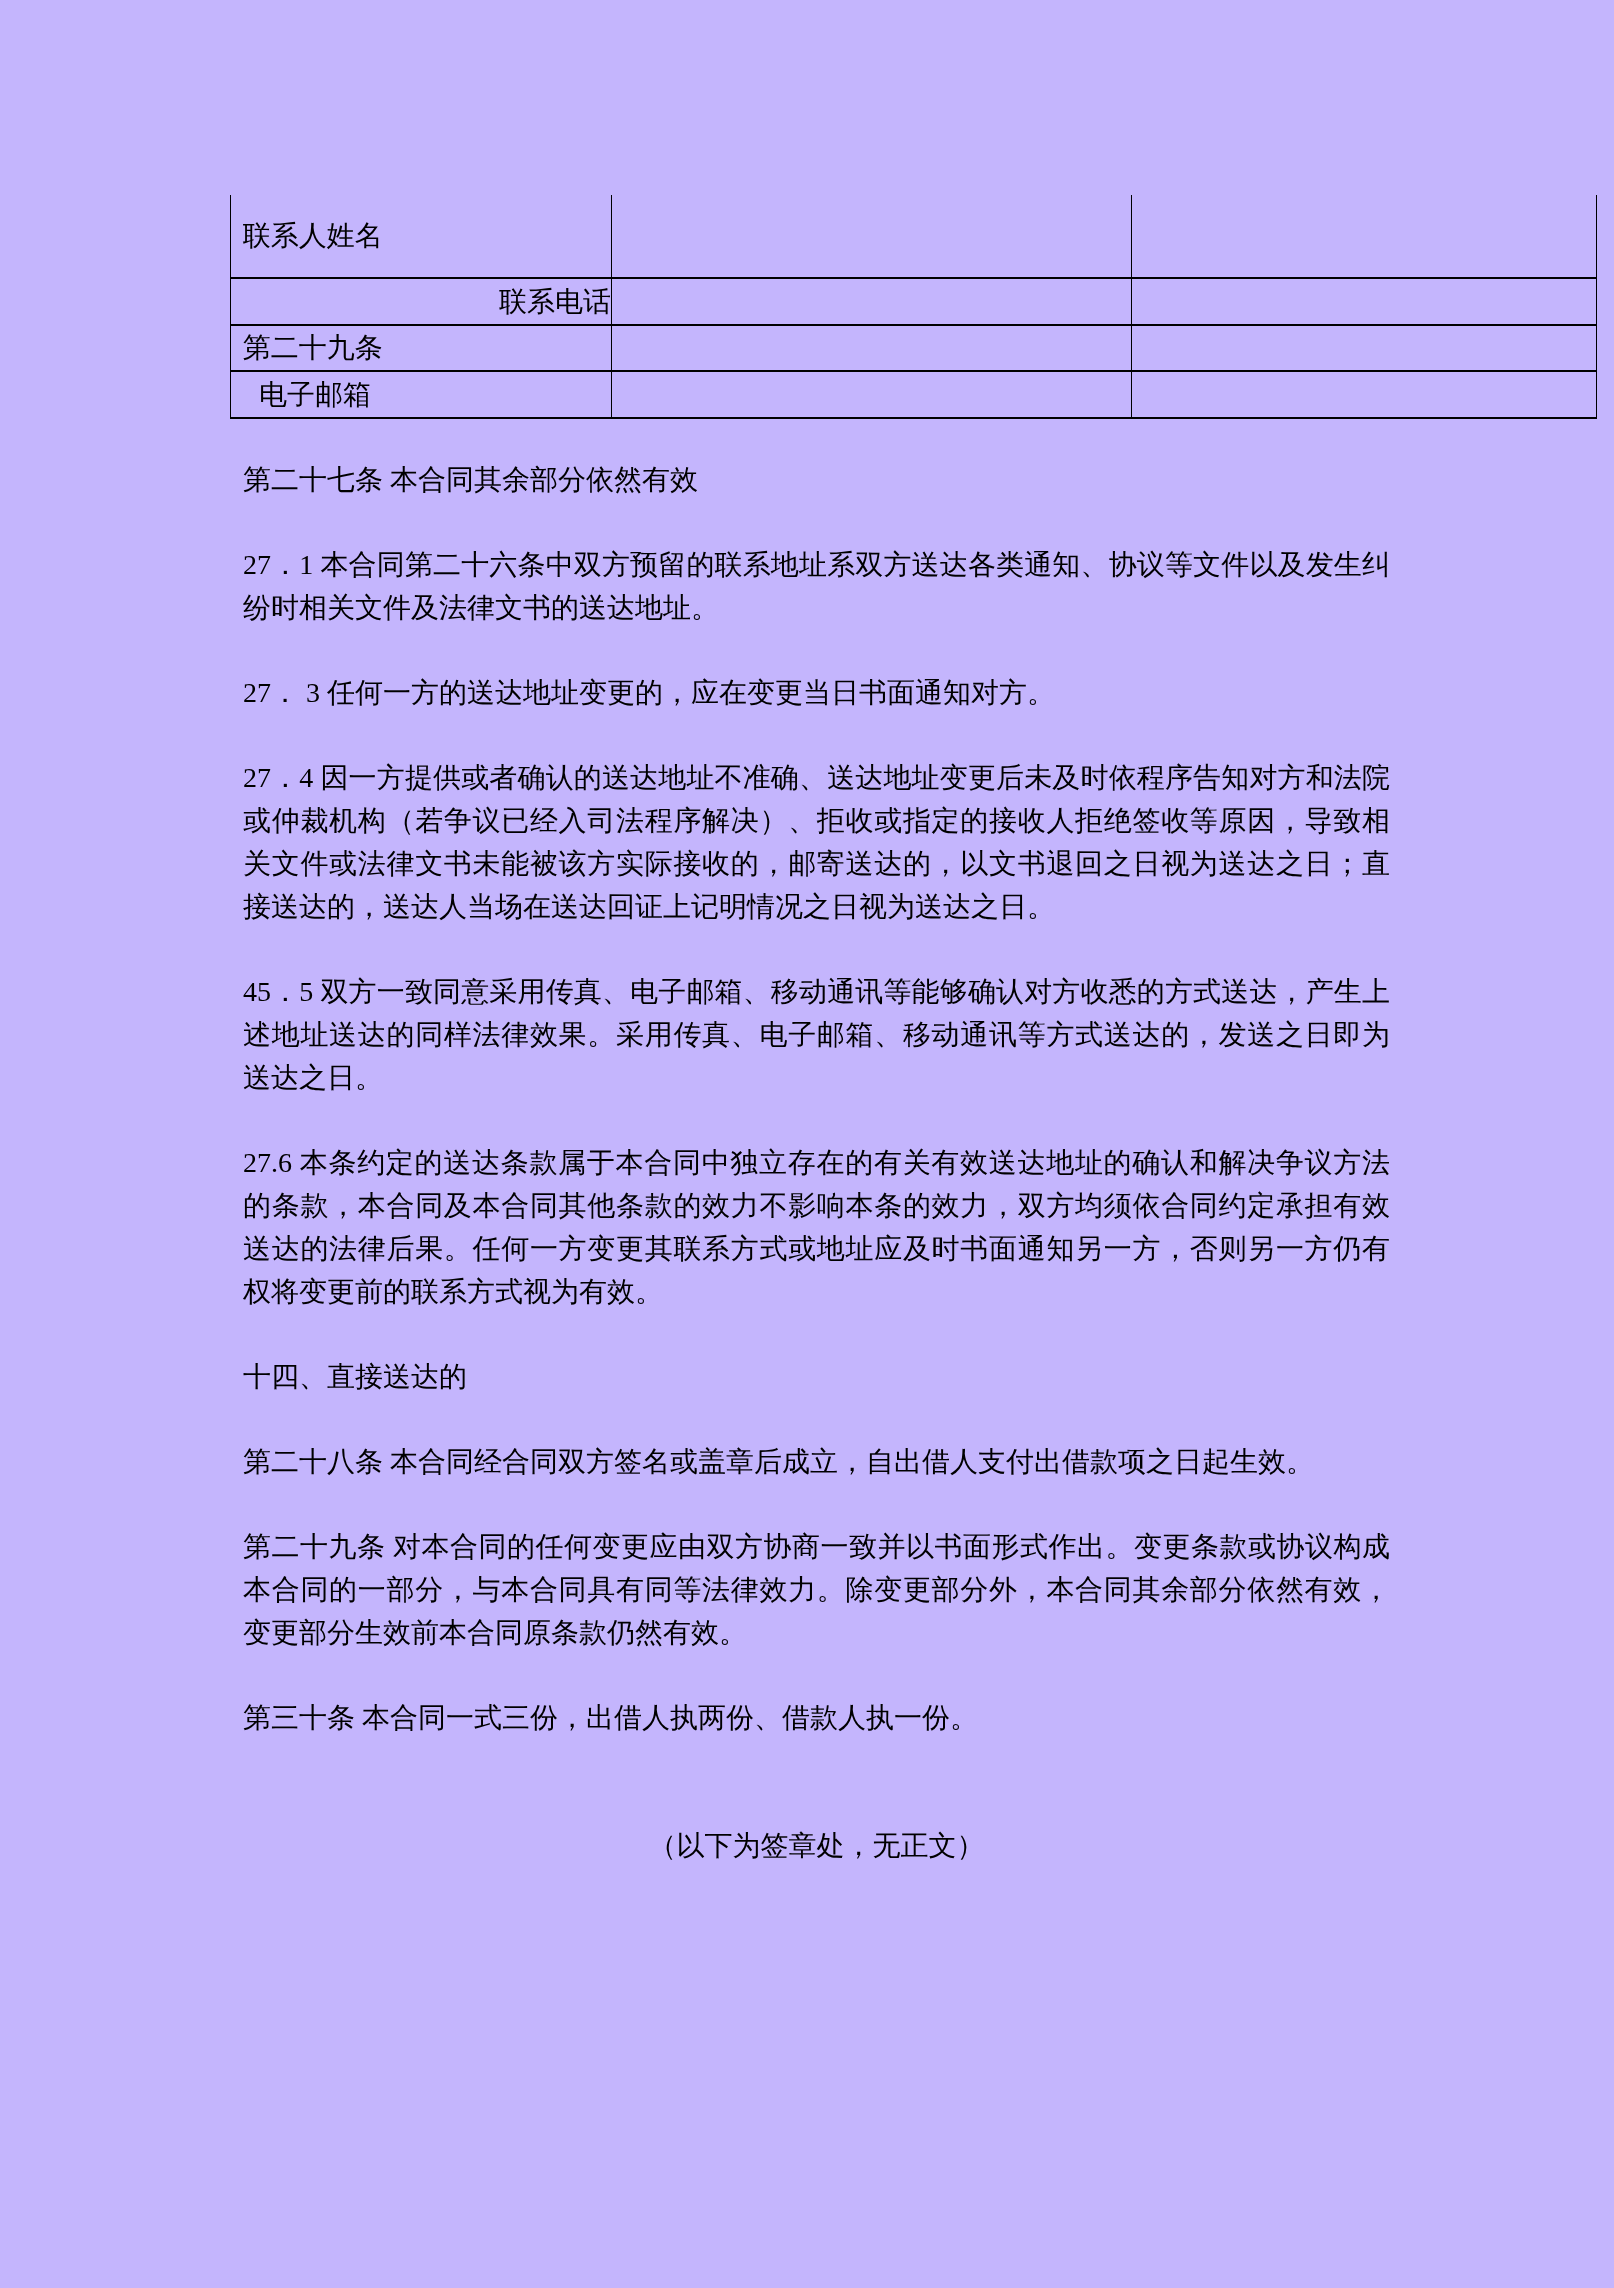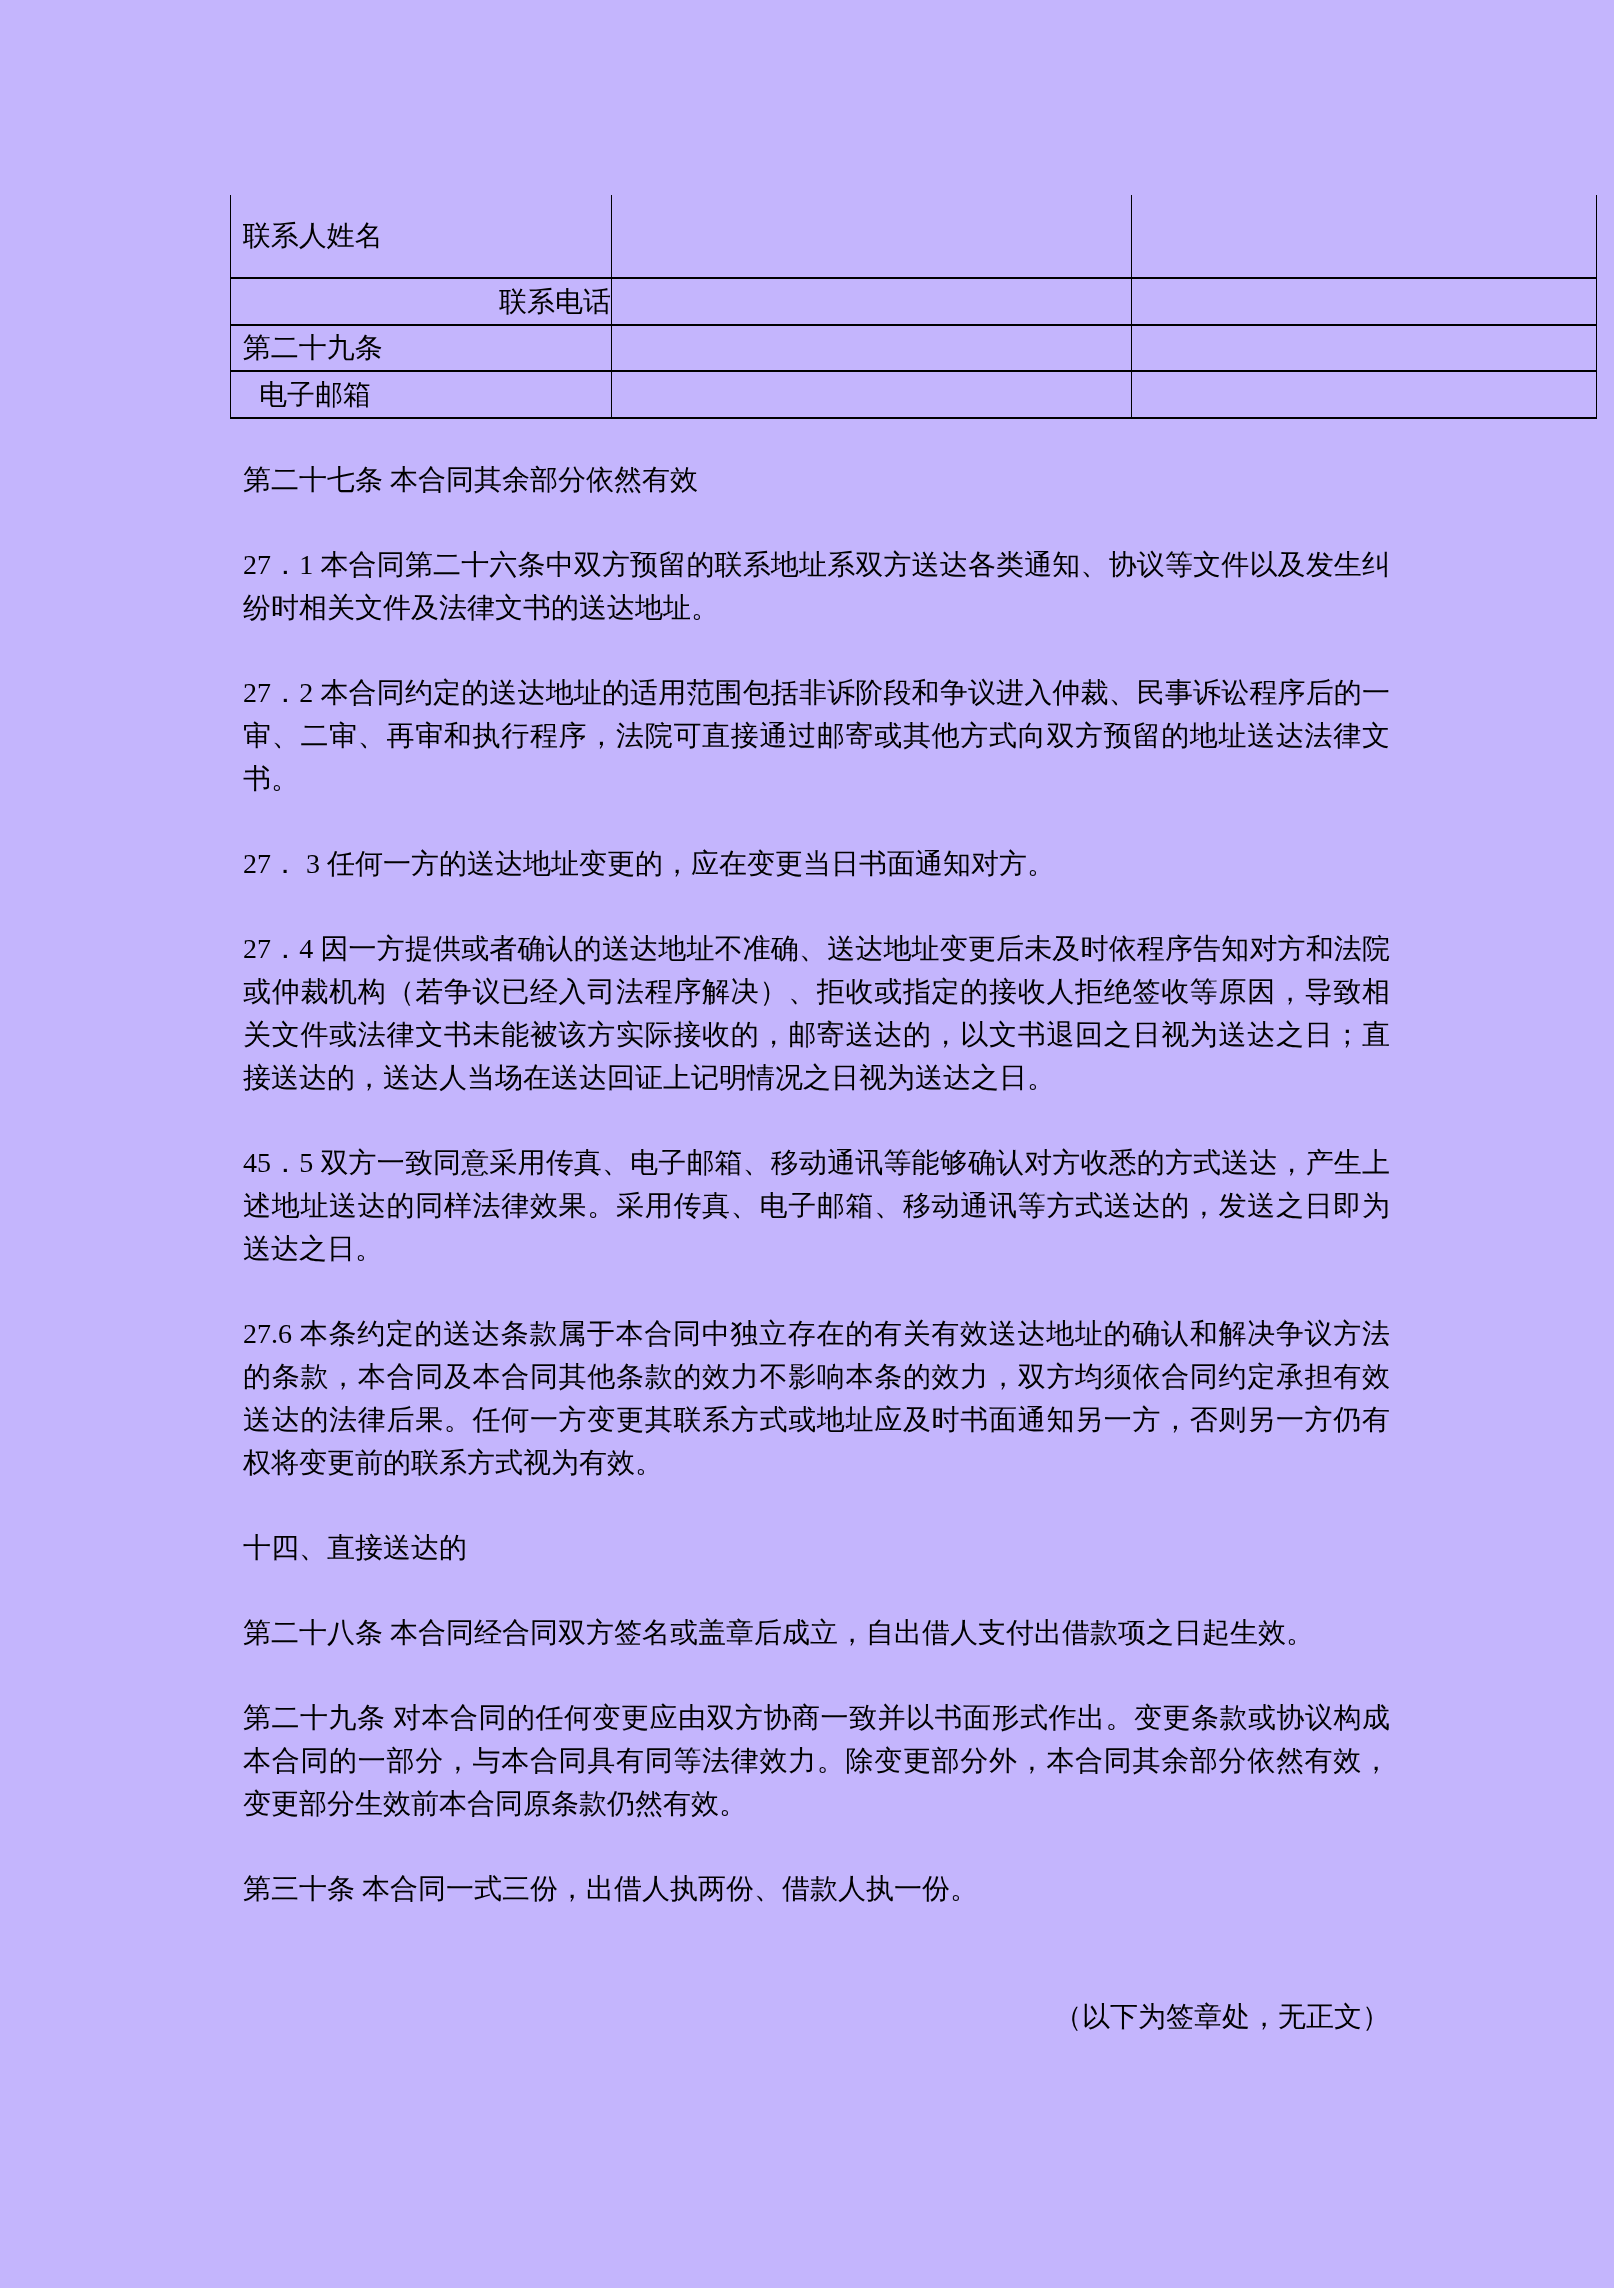--- a/index.html
+++ b/index.html
@@ -56,21 +56,21 @@
   .text-flow p {
     margin: 0 0 42px 0;
     font-size: 28px;
     line-height: 43px;
     text-align: justify;
     letter-spacing: 0;
   }
   .text-flow p.heading { text-align: left; }
   .text-flow p.signature-note {
     margin-top: 85px;   
-    text-align: right;
+    text-align: center;
   }
 </style>
 </head>
 <body>
 
 <div class="page">
 
   <table class="contact-table">
     <colgroup>
         <col class="c1">
@@ -97,21 +97,20 @@
         <td>电子邮箱</td>
         <td></td>
         <td></td>
       </tr>
     </tbody>
   </table>
 
   <div class="text-flow">
     <p class="heading">第二十七条 本合同其余部分依然有效</p>
     <p>27．1 本合同第二十六条中双方预留的联系地址系双方送达各类通知、协议等文件以及发生纠纷时相关文件及法律文书的送达地址。</p>
-    <p>27．2 本合同约定的送达地址的适用范围包括非诉阶段和争议进入仲裁、民事诉讼程序后的一审、二审、再审和执行程序，法院可直接通过邮寄或其他方式向双方预留的地址送达法律文书。</p>
     <p>27． 3 任何一方的送达地址变更的，应在变更当日书面通知对方。</p>
     <p>27．4 因一方提供或者确认的送达地址不准确、送达地址变更后未及时依程序告知对方和法院或仲裁机构（若争议已经入司法程序解决）、拒收或指定的接收人拒绝签收等原因，导致相关文件或法律文书未能被该方实际接收的，邮寄送达的，以文书退回之日视为送达之日；直接送达的，送达人当场在送达回证上记明情况之日视为送达之日。</p>
     <p>45．5 双方一致同意采用传真、电子邮箱、移动通讯等能够确认对方收悉的方式送达，产生上述地址送达的同样法律效果。采用传真、电子邮箱、移动通讯等方式送达的，发送之日即为送达之日。</p>
     <p>27.6 本条约定的送达条款属于本合同中独立存在的有关有效送达地址的确认和解决争议方法的条款，本合同及本合同其他条款的效力不影响本条的效力，双方均须依合同约定承担有效送达的法律后果。任何一方变更其联系方式或地址应及时书面通知另一方，否则另一方仍有权将变更前的联系方式视为有效。</p>
     <p class="heading">十四、直接送达的</p>
     <p>第二十八条 本合同经合同双方签名或盖章后成立，自出借人支付出借款项之日起生效。</p>
     <p>第二十九条 对本合同的任何变更应由双方协商一致并以书面形式作出。变更条款或协议构成本合同的一部分，与本合同具有同等法律效力。除变更部分外，本合同其余部分依然有效，变更部分生效前本合同原条款仍然有效。</p>
     <p>第三十条 本合同一式三份，出借人执两份、借款人执一份。</p>
     <p class="signature-note">（以下为签章处，无正文）</p>
   </div>

